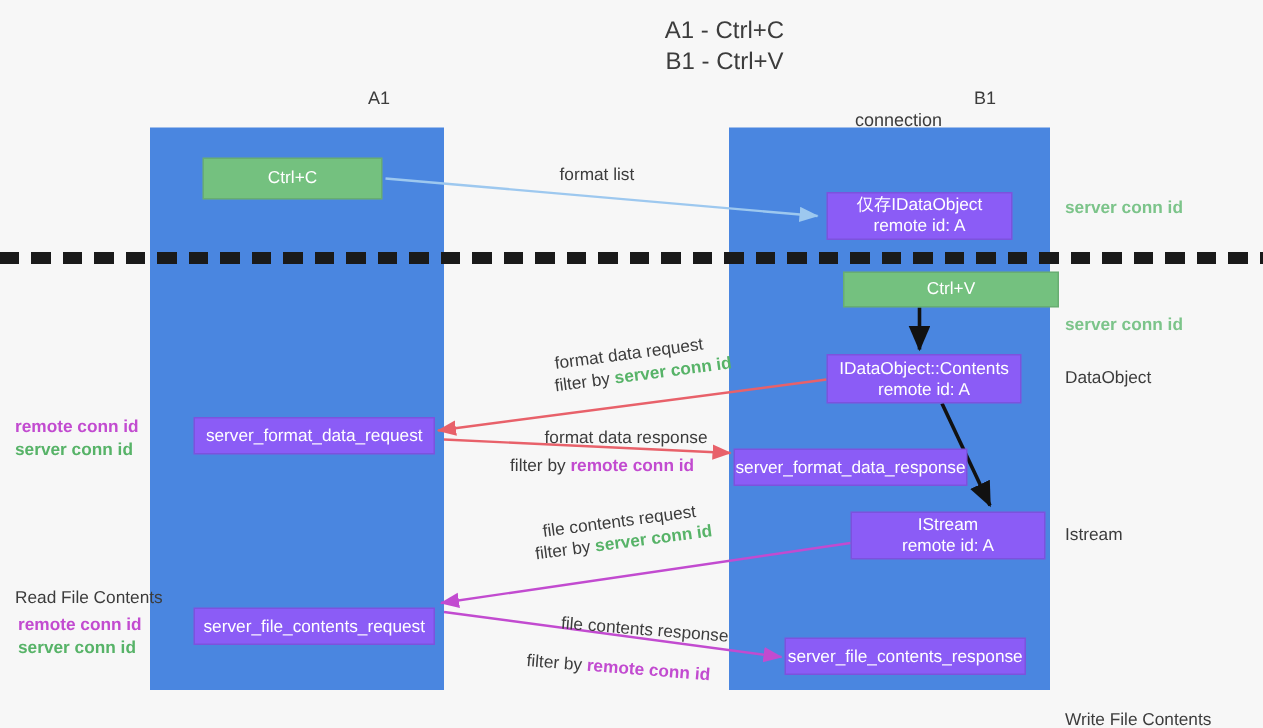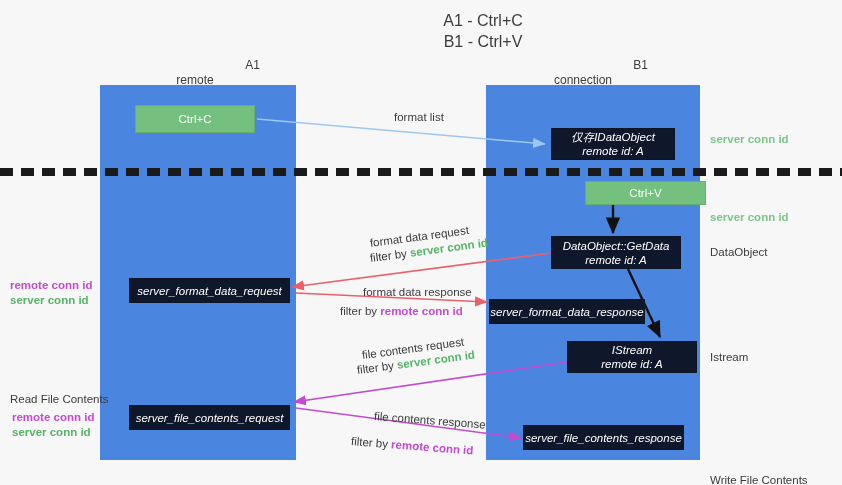--- a/index.html
+++ b/index.html
@@ -18,37 +18,37 @@
   .title{
     position:absolute;left:17px;top:10px;width:842px;
     text-align:center;font-size:16px;line-height:21px;color:#3c3c3c;padding-left:45px;
   }
 
   
   .lane-head{position:absolute;text-align:center;font-size:12px;line-height:15px;color:#3c3c3c;}
   .lane-head .nm{display:block;text-align:right;}
   .lane-head .sub{display:block;}
   #head-a1{left:130px;top:58px;width:130px;}
-  #head-b1{left:518px;top:58px;width:130px;}
+  #head-b1{left:534px;top:58px;width:130px;}
 
   
   .lane{position:absolute;background:#4a86e0;}
   #lane-a1{left:100px;top:85px;width:196px;height:375px;}
   #lane-b1{left:486px;top:85px;width:214px;height:375px;}
 
   
   .box{
     position:absolute;box-sizing:border-box;
     display:flex;align-items:center;justify-content:center;
     flex-direction:column;
     color:#ffffff;font-size:11.5px;line-height:14px;text-align:center;
     border:1px solid rgba(0,0,0,.10);
   }
   .box.green{background:#74c17f;}
-  .box.orange{background:#0f172a;font-style:italic;}
+  .box.orange{background:#8b5cf6;}
   .box .l2{display:block;}
 
   
   .edge-label{
     position:absolute;font-size:11.5px;line-height:15px;color:#3c3c3c;
     white-space:nowrap;
   }
   .edge-label.rot-up{transform:rotate(-7.5deg);transform-origin:left center;}
   .edge-label.rot-dn{transform:rotate(4.5deg);transform-origin:left center;}
   .green-t{color:#57b368;font-weight:bold;}
@@ -71,21 +71,20 @@
 
 <div class="canvas">
 
   <div class="title">
     <div>A1 - Ctrl+C</div>
     <div>B1 - Ctrl+V</div>
   </div>
 
   <div class="lane-head" id="head-a1">
     <span class="nm">A1</span>
-    <span class="sub">remote</span>
   </div>
   <div class="lane-head" id="head-b1">
     <span class="nm">B1</span>
     <span class="sub">connection</span>
   </div>
 
   <div class="lane" id="lane-a1"></div>
   <div class="lane" id="lane-b1"></div>
 
   <svg class="layer" viewBox="0 0 842 485">
@@ -129,43 +128,43 @@
 
   <div class="box orange" style="left:129px;top:393px;width:161px;height:25px;margin-top:12px;">
     <span>server_file_contents_request</span>
   </div>
 
   <div class="box orange" style="left:551px;top:128px;width:124px;height:32px;">
     <span>仅存IDataObject</span>
     <span class="l2">remote id: A</span>
   </div>
 
-  <div class="box green" style="left:585px;top:181px;width:121px;height:24px;">
+  <div class="box green" style="left:562px;top:181px;width:144px;height:24px;">
     <span>Ctrl+V</span>
   </div>
 
   <div class="box orange" style="left:551px;top:236px;width:130px;height:33px;">
-    <span>DataObject::GetData</span>
+    <span>IDataObject::Contents</span>
     <span class="l2">remote id: A</span>
   </div>
 
   <div class="box orange" style="left:567px;top:341px;width:130px;height:32px;">
     <span>IStream</span>
     <span class="l2">remote id: A</span>
   </div>
 
   <div class="box orange" style="left:489px;top:289px;width:156px;height:25px;margin-top:10px;">
     <span>server_format_data_response</span>
   </div>
 
   <div class="box orange" style="left:523px;top:425px;width:161px;height:25px;">
     <span>server_file_contents_response</span>
   </div>
 
-  <div class="edge-label" style="left:373px;top:110px;margin-left:21px;">
+  <div class="edge-label" style="left:373px;top:110px;">
     <span>format list</span>
   </div>
 
   <div class="edge-label rot-up" style="left:370px;top:236px;">
     <span>format data request</span>
   </div>
   <div class="edge-label rot-up" style="left:370px;top:251px;">
     <span>filter by </span><span class="green-t">server conn id</span>
   </div>
 

